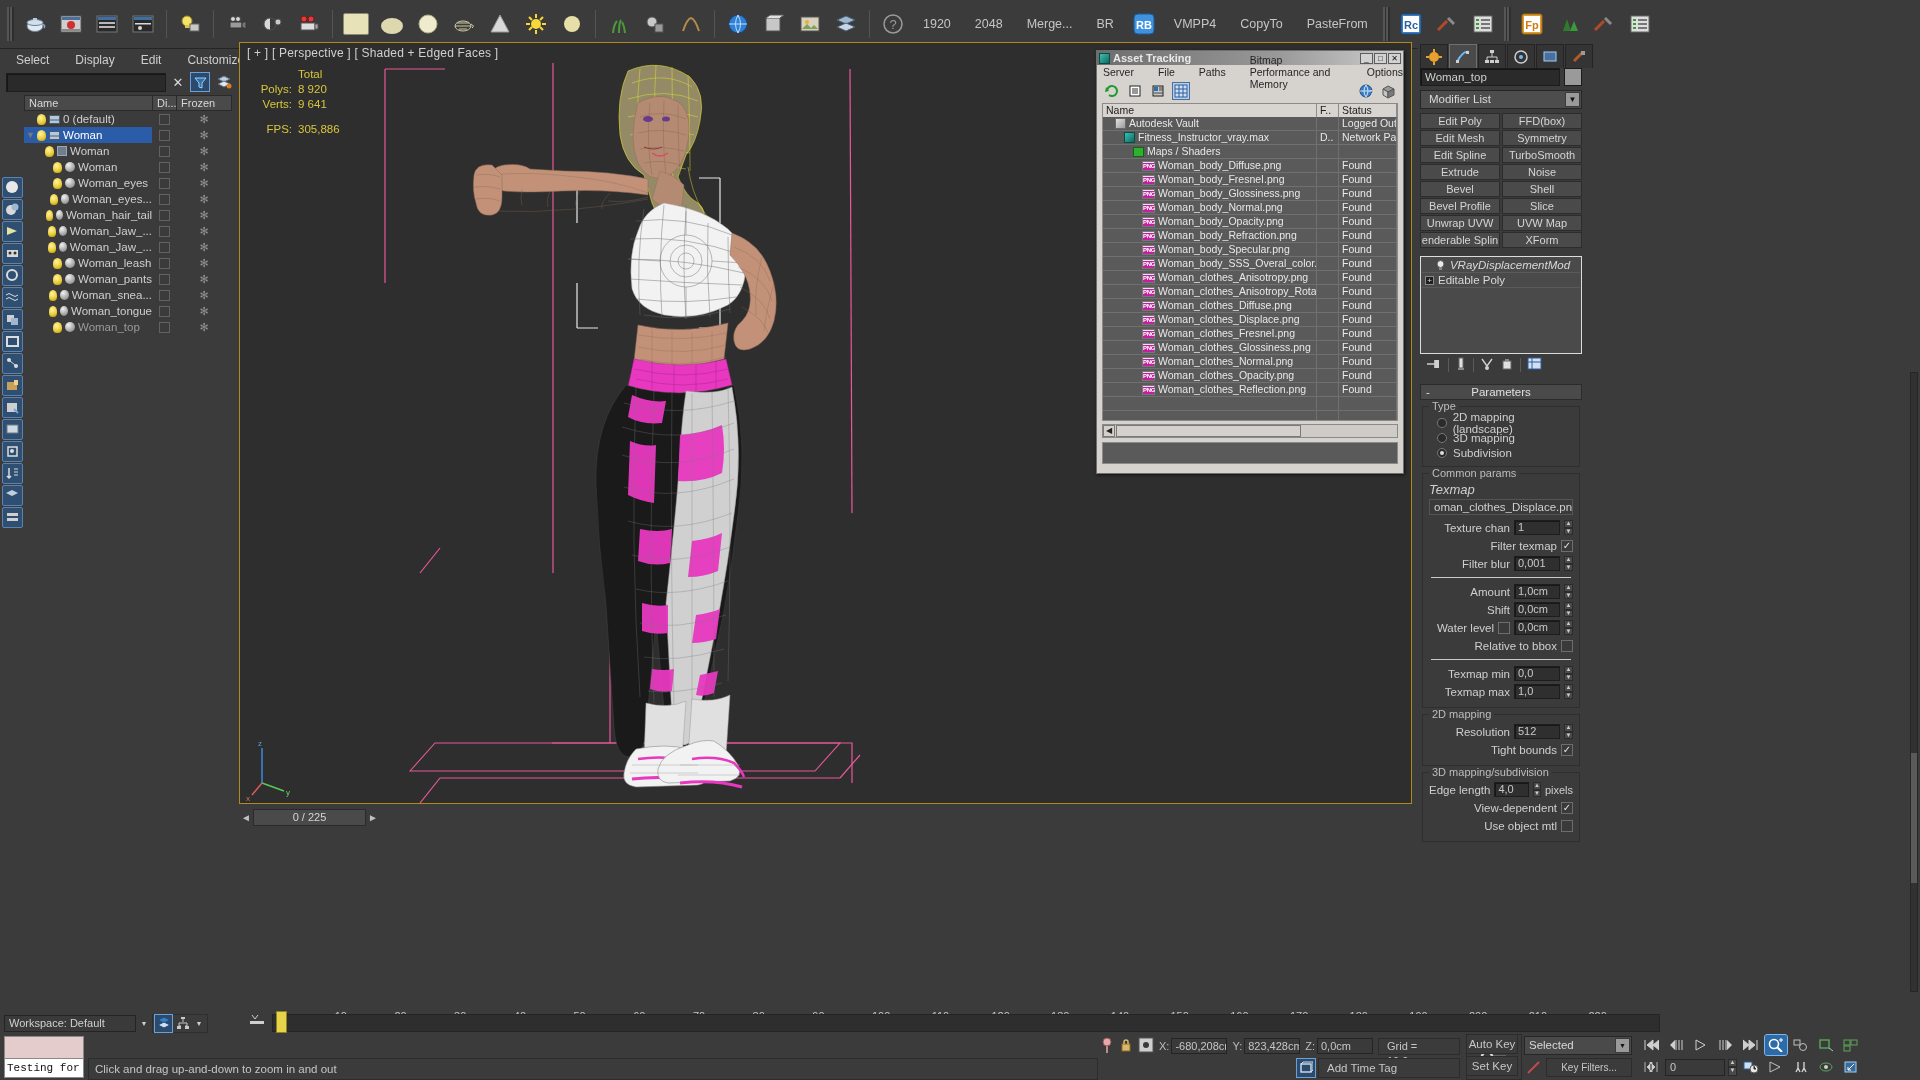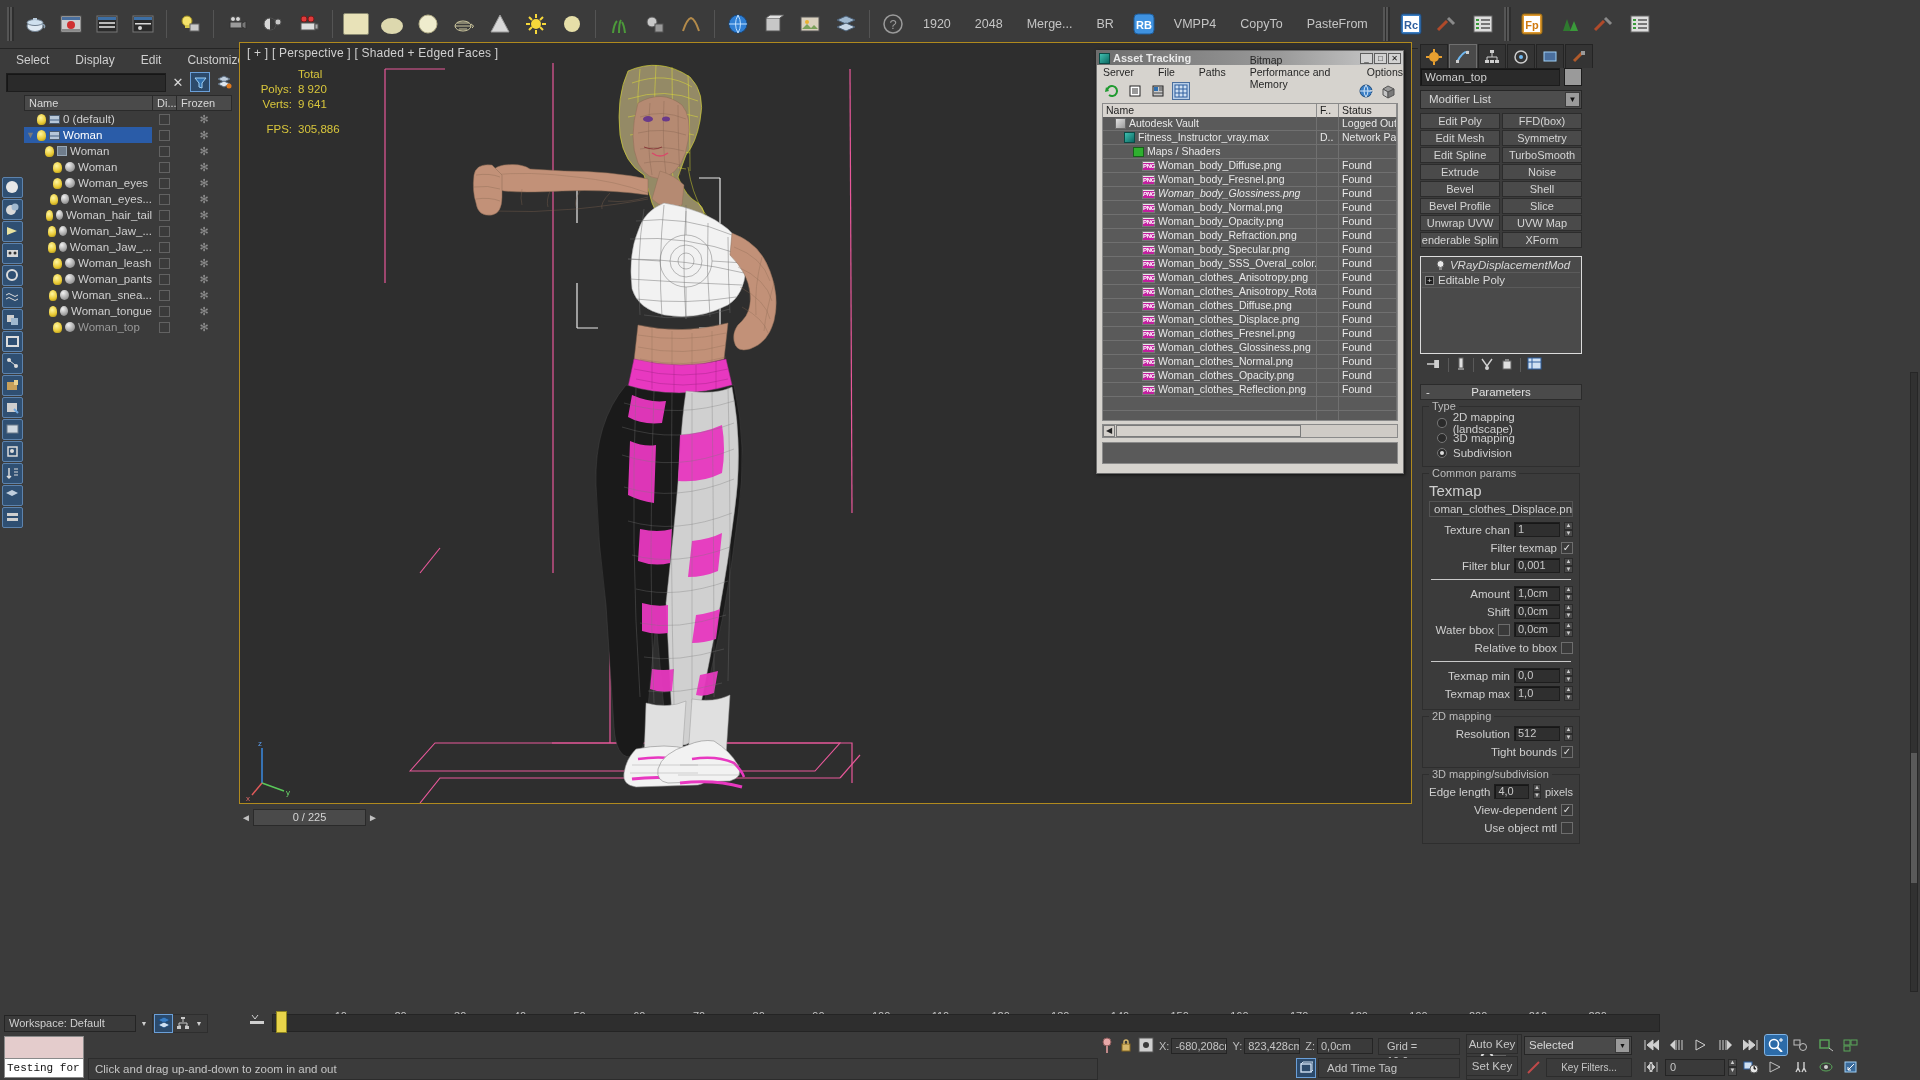--- a/index.html
+++ b/index.html
@@ -1092,21 +1092,21 @@
             <div class="c1" style="padding-left: 39px;">
               <span class="pngic">
                 <span>PNG</span>
               </span>
               <span>Woman_body_FresneI.png</span>
             </div>
             <div class="c2"></div>
             <div class="c3">Found</div>
           </div>
           <div class="agr">
-            <div class="c1" style="padding-left: 39px; font-style: italic;">
+            <div class="c1" style="padding-left: 39px;">
               <span class="pngic">
                 <span>PNG</span>
               </span>
               <span>Woman_body_Glossiness.png</span>
             </div>
             <div class="c2"></div>
             <div class="c3">Found</div>
           </div>
           <div class="agr">
             <div class="c1" style="padding-left: 39px;">
@@ -1404,21 +1404,21 @@
             <span>3D mapping</span>
           </div>
           <div class="radio">
             <div class="rdot on"></div>
             <span>Subdivision</span>
           </div>
         </div>
 
         <div class="grp">
           <div class="glabel">Common params</div>
-          <div style="font-size:15px;color:#cfcfcf;">Texmap</div>
+          <div style="font-size:13px;color:#cfcfcf;font-style:italic;">Texmap</div>
           <div class="txtfield">oman_clothes_Displace.png)</div>
 
           <div class="prow" style="margin-top:4px;">
             <label>Texture chan</label>
             <div class="pfield">1</div>
             <div class="spin">
                 <i>▲</i>
                 <i>▼</i>
               </div>
           </div>
@@ -1447,21 +1447,21 @@
           </div>
           <div class="prow">
             <label>Shift</label>
             <div class="pfield">0,0cm</div>
             <div class="spin">
                 <i>▲</i>
                 <i>▼</i>
               </div>
           </div>
           <div class="prow">
-            <label>Water bbox</label>
+            <label>Water level</label>
             <div class="chk"></div>
             <div class="pfield">0,0cm</div>
             <div class="spin">
                 <i>▲</i>
                 <i>▼</i>
               </div>
           </div>
           <div class="prow">
             <label>Relative to bbox</label>
             <div class="chk"></div>

